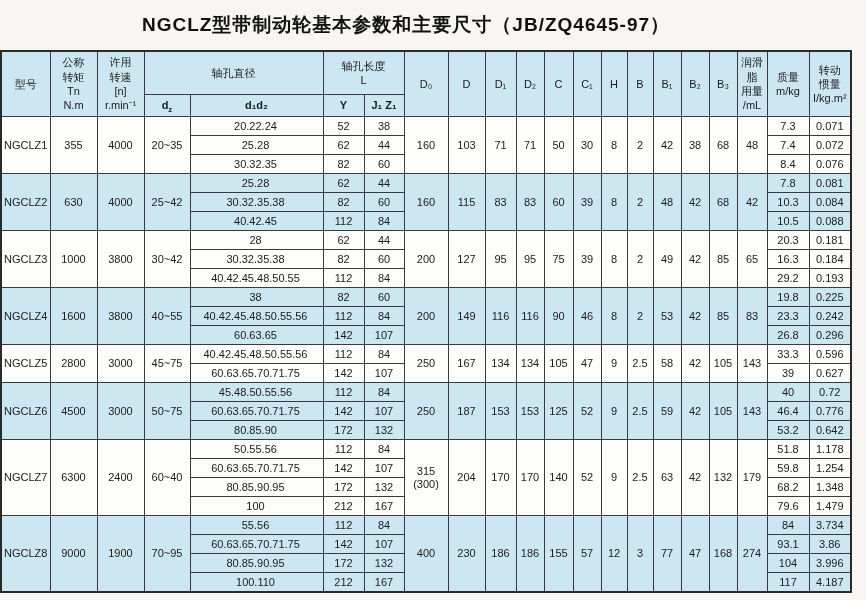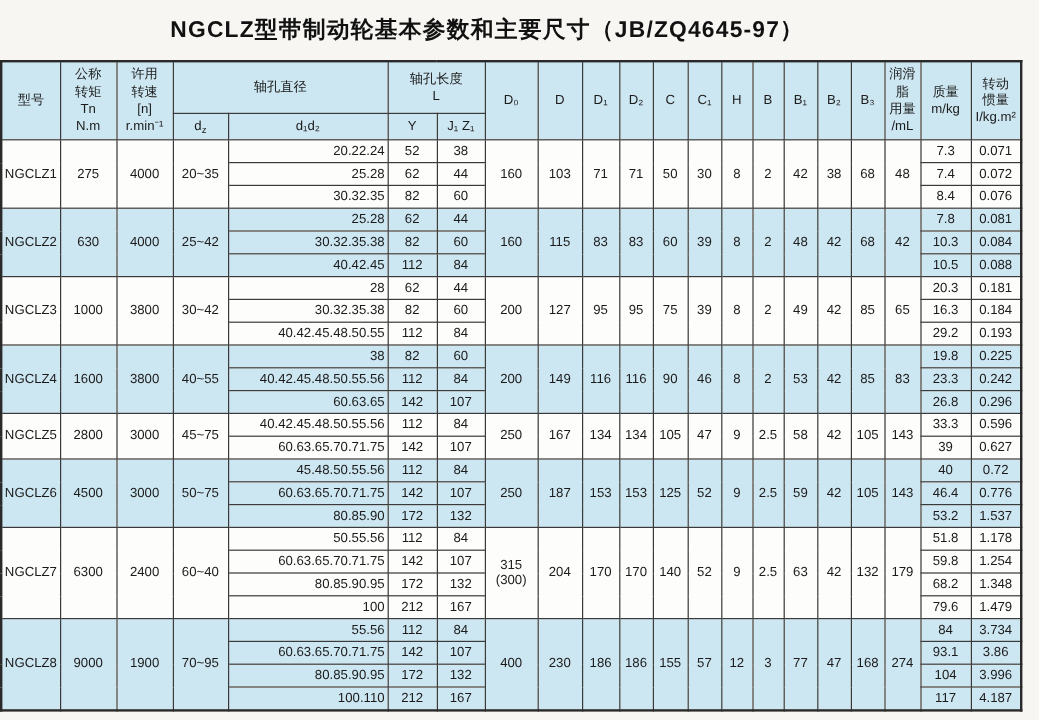--- a/index.html
+++ b/index.html
@@ -39,24 +39,24 @@
     vertical-align: middle;
     padding: 0 2px;
     overflow: hidden;
   }
   thead th {
     background: #cde7f2;
     font-weight: normal;
     line-height: 1.3;
   }
   thead tr.h1 th { height: 42px; }
-  thead tr.h2 th { height: 21px; }
+  thead tr.h2 th { height: 21px; font-weight: bold; }
   tbody td { height: 18px; line-height: 1.1; }
   .pre { white-space: pre-line; }
-  .left { text-align: right; padding-left: 0; }
+  .left { text-align: center; padding-left: 0; }
   tr.g-white td { background: #fdfdfb; }
   tr.g-blue td { background: #cde7f2; }
   sub { font-size: 8px; line-height: 0; }
 </style>
 </head>
 <body>
 
 <div class="page">
   <h1 class="title">NGCLZ型带制动轮基本参数和主要尺寸（JB/ZQ4645-97）</h1>
 
@@ -122,21 +122,21 @@
       <tr class="h2">
         <th><span>d</span><sub>z</sub></th>
         <th>d₁d₂</th>
         <th>Y</th>
         <th>J₁ Z₁</th>
       </tr>
     </thead>
     <tbody>
         <tr class="g-white">
           <td rowspan="3">NGCLZ1</td>
-          <td rowspan="3">275</td>
+          <td rowspan="3">355</td>
           <td rowspan="3">4000</td>
           <td rowspan="3">20~35</td>
           <td class="left">20.22.24</td>
           <td>52</td>
           <td>38</td>
           <td rowspan="3" class="pre">160</td>
           <td rowspan="3" class="pre">103</td>
           <td rowspan="3" class="pre">71</td>
           <td rowspan="3" class="pre">71</td>
           <td rowspan="3" class="pre">50</td>
@@ -333,21 +333,21 @@
           <td>142</td>
           <td>107</td>
           <td>46.4</td>
           <td>0.776</td>
         </tr>
         <tr class="g-blue">
           <td class="left">80.85.90</td>
           <td>172</td>
           <td>132</td>
           <td>53.2</td>
-          <td>1.537</td>
+          <td>0.642</td>
         </tr>
         <tr class="g-white">
           <td rowspan="4">NGCLZ7</td>
           <td rowspan="4">6300</td>
           <td rowspan="4">2400</td>
           <td rowspan="4">60~40</td>
           <td class="left">50.55.56</td>
           <td>112</td>
           <td>84</td>
           <td rowspan="4" class="pre">315

